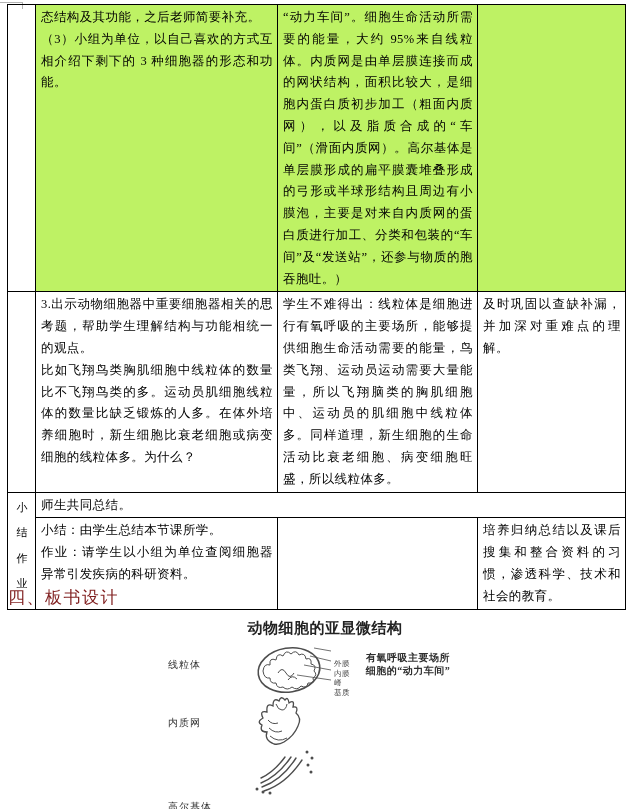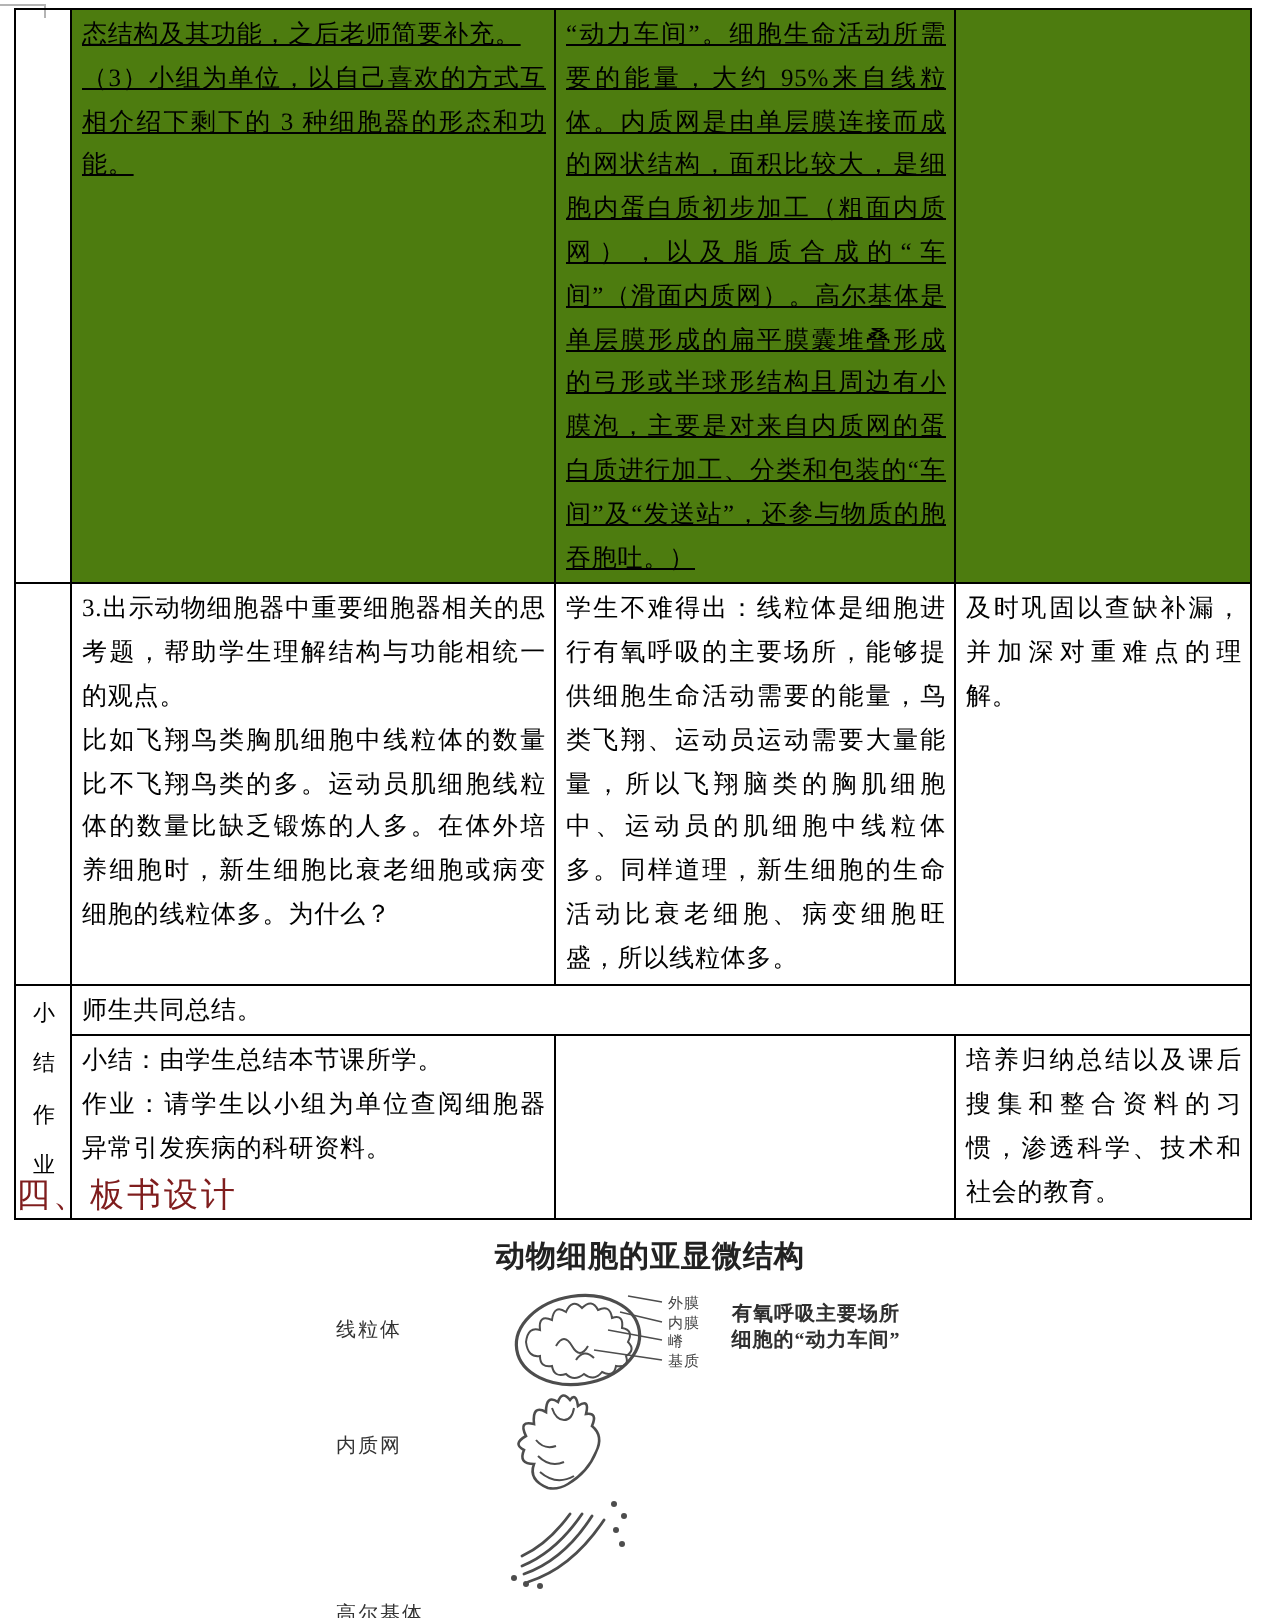--- a/index.html
+++ b/index.html
@@ -10,37 +10,37 @@
 
   
   .corner-mark { left:0; top:2px; width:23px; height:7px;
     border-top:1px solid #b4b4b4; border-right:1px solid #b4b4b4; }
 
   table.lesson { position:absolute; left:7px; top:4px; width:618px;
     border-collapse:collapse; table-layout:fixed; }
   table.lesson td { border:1px solid #000; vertical-align:top;
     padding:2px 4px 1px 5px; font-size:12.5px; line-height:21.8px;
     letter-spacing:0.4px; text-align:justify; overflow:hidden; }
-  td.grey { background:#4d7c0f;text-decoration:underline; }
+  td.grey { background:#bef264; }
   .pre { white-space:pre-line; }
   td.side-cell { padding:2px 0; vertical-align:middle; text-align:center; }
   .side-inner { width:14px; margin:0 auto; word-break:break-all;
     line-height:25.5px; font-size:11px; letter-spacing:0; text-align:center; }
   td.center-cell { text-align:center; vertical-align:middle; padding:0 0 2px 0;
     line-height:18px; }
 
   .heading { left:8px; top:586px; font-size:17px; letter-spacing:1.5px; color:#7f1d1d; }
 
   .board-title { left:230px; top:619px; width:190px; text-align:center;
     font-size:15px; font-weight:700; color:#222; letter-spacing:0.5px; }
   .org-label { width:72px; text-align:left; font-size:10px; color:#333;
     letter-spacing:1px; }
   .org-desc { width:100px; text-align:center; font-size:10px; font-weight:700;
     color:#2f2f2f; line-height:12.5px; white-space:pre-line; letter-spacing:0.5px; }
-  .part-label { font-size:7.5px; line-height:9px; color:#444; letter-spacing:0.5px; }
+  .part-label { font-size:7.5px; line-height:9px; color:#444; letter-spacing:0.5px;margin-top:12px; }
   svg.draw { overflow:visible; }
   svg.draw path, svg.draw ellipse { fill:none; stroke:#4d4d4d; }
 </style>
 </head>
 <body>
 
 <div class="page">
 
   <div class="abs corner-mark"></div>
 

